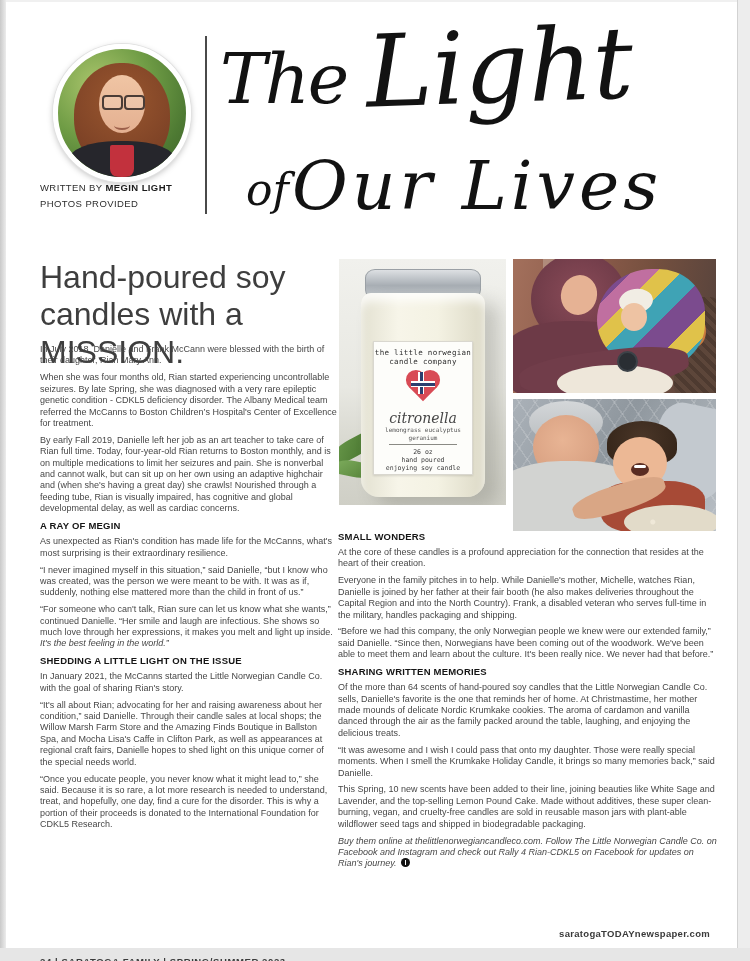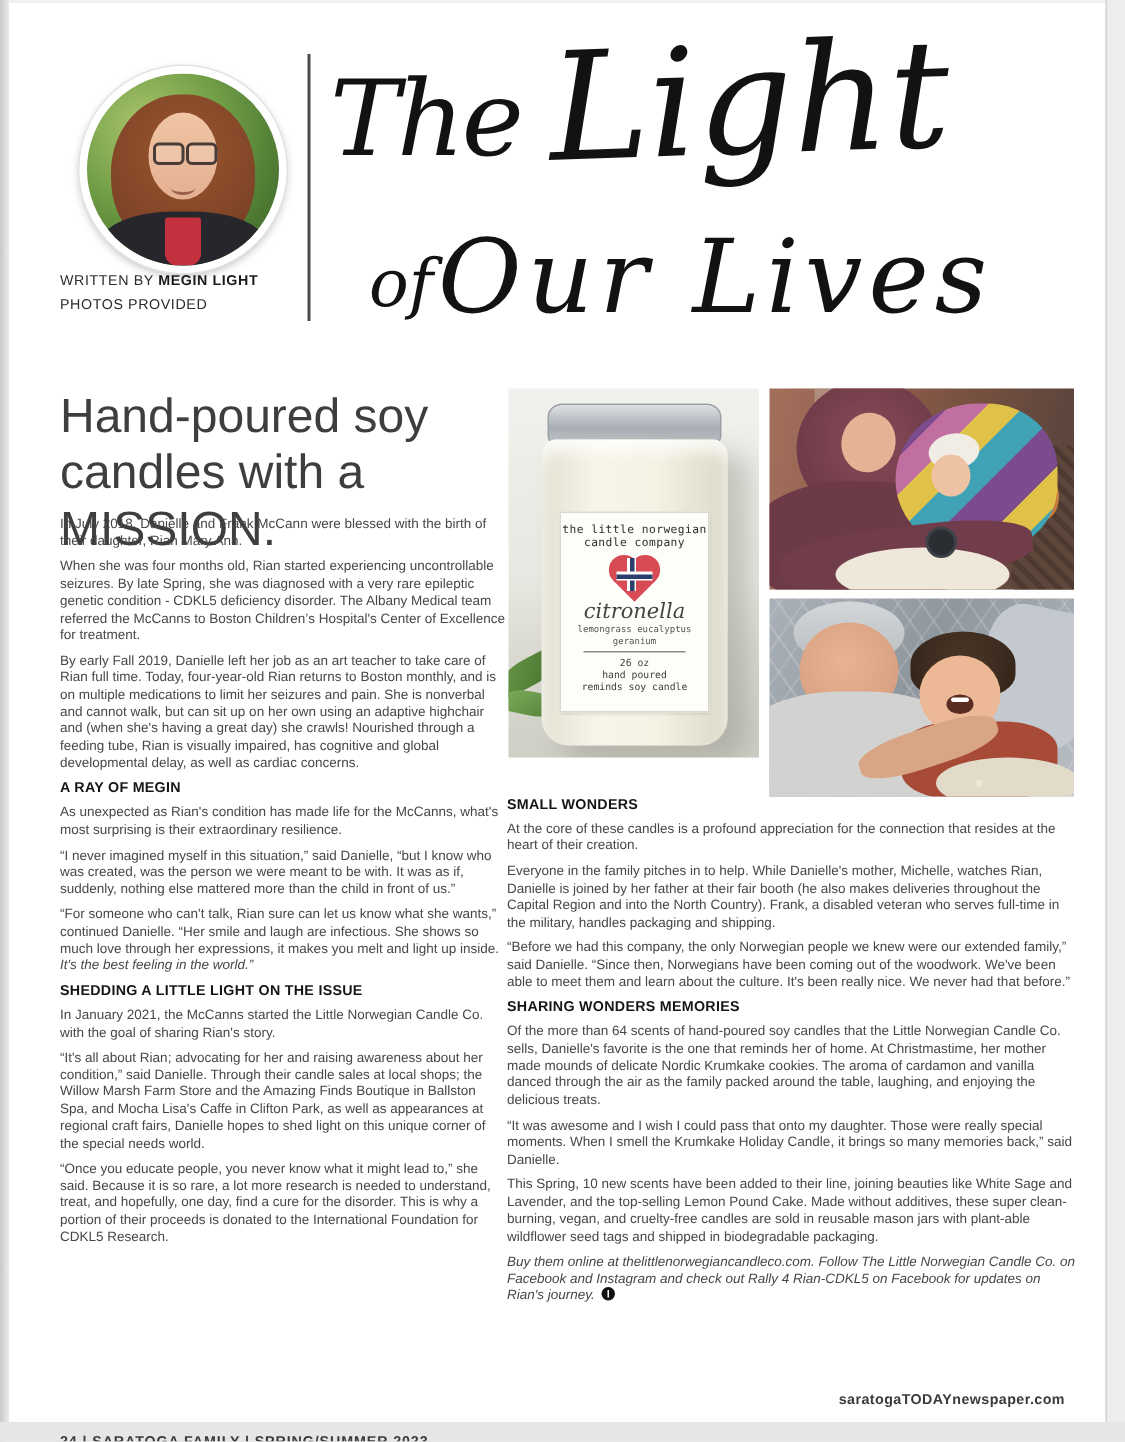--- a/index.html
+++ b/index.html
@@ -56,21 +56,21 @@
   #jar{position:absolute;left:22px;top:10px;width:124px;height:228px;}
   #jar-lid{position:absolute;left:4px;top:0;right:4px;height:28px;border-radius:10px/9px;
     background:linear-gradient(180deg,#dde0e3,#a8aeb4 55%,#c4c9cd);border:1px solid #9aa0a5;}
   #jar-body{position:absolute;left:0;top:24px;right:0;bottom:0;border-radius:10px 10px 18px 18px;
     background:linear-gradient(90deg,#e3e1d1,#f7f5e9 30%,#f4f2e3 62%,#dcd9c6);
     box-shadow:14px 10px 18px rgba(110,110,100,.30), inset 0 8px 10px rgba(255,255,255,.8);}
   #jar-label{position:absolute;left:12px;top:48px;right:12px;height:134px;background:#fdfdfa;
     border:1px solid #d9d7cf;box-shadow:0 1px 2px rgba(0,0,0,.12);text-align:center;padding-top:6px;box-sizing:border-box;}
   .lbl-co{font-family:"DejaVu Sans Mono",monospace;font-size:7.5px;line-height:9px;color:#2e2e2e;letter-spacing:.3px;text-align:center;}
   .lbl-scent{font-family:"DejaVu Serif","Liberation Serif",serif;font-style:italic;font-size:14px;
-    color:#454545;margin-top:1px;}
+    color:#454545;margin-top:11px;}
   .lbl-notes{font-family:"DejaVu Sans Mono",monospace;font-size:6px;line-height:7.5px;color:#555;}
   .lbl-rule{width:70%;height:1px;background:#8a8a84;margin:3px auto;}
   .lbl-small{font-family:"DejaVu Sans Mono",monospace;font-size:6.5px;line-height:8px;color:#3c3c3c;}
   #heart-wrap{position:relative;width:36px;height:30px;margin:3px auto 0;}
   #heart-core{position:absolute;left:8px;top:8px;width:20px;height:20px;background:#d84b55;transform:rotate(-45deg);}
   #heart-core::before{content:"";position:absolute;top:-10px;left:0;width:20px;height:20px;border-radius:50%;background:#d84b55;}
   #heart-core::after{content:"";position:absolute;top:0;left:10px;width:20px;height:20px;border-radius:50%;background:#d84b55;}
   .flag-h{position:absolute;left:6px;right:6px;top:12px;height:6px;background:#fff;}
   .flag-h::after{content:"";position:absolute;left:0;right:0;top:1.5px;height:3px;background:#2c3e6e;}
   .flag-v{position:absolute;top:3px;bottom:5px;left:13px;width:6px;background:#fff;}
@@ -183,21 +183,21 @@
             <div class="flag-h"></div>
           </div>
           <div class="lbl-scent">citronella</div>
           <div class="lbl-notes">
             <div>lemongrass eucalyptus</div>
             <div>geranium</div>
           </div>
           <div class="lbl-rule"></div>
           <div class="lbl-small">26 oz</div>
           <div class="lbl-small">hand poured</div>
-          <div class="lbl-small">reminds soy candle</div>
+          <div class="lbl-small">enjoying soy candle</div>
         </div>
       </div>
     </div>
   </div>
 
   <div id="img-gma" class="photo">
     <div class="gma-post"></div>
     <div class="chair"></div>
     <div class="cat"></div>
     <div class="gma-hood"></div>
@@ -237,21 +237,21 @@
       <h3>SHEDDING A LITTLE LIGHT ON THE ISSUE</h3>
       <p class="para">In January 2021, the McCanns started the Little Norwegian Candle Co. with the goal of sharing Rian's story.</p>
       <p class="para">“It's all about Rian; advocating for her and raising awareness about her condition,” said Danielle. Through their candle sales at local shops; the Willow Marsh Farm Store and the Amazing Finds Boutique in Ballston Spa, and Mocha Lisa's Caffe in Clifton Park, as well as appearances at regional craft fairs, Danielle hopes to shed light on this unique corner of the special needs world.</p>
       <p class="para">“Once you educate people, you never know what it might lead to,” she said. Because it is so rare, a lot more research is needed to understand, treat, and hopefully, one day, find a cure for the disorder. This is why a portion of their proceeds is donated to the International Foundation for CDKL5 Research.</p>
     </div>
   <div id="right-column" class="col">
       <h3>SMALL WONDERS</h3>
       <p class="para">At the core of these candles is a profound appreciation for the connection that resides at the heart of their creation.</p>
       <p class="para">Everyone in the family pitches in to help. While Danielle's mother, Michelle, watches Rian, Danielle is joined by her father at their fair booth (he also makes deliveries throughout the Capital Region and into the North Country). Frank, a disabled veteran who serves full-time in the military, handles packaging and shipping.</p>
       <p class="para">“Before we had this company, the only Norwegian people we knew were our extended family,” said Danielle. “Since then, Norwegians have been coming out of the woodwork. We've been able to meet them and learn about the culture. It's been really nice. We never had that before.”</p>
-      <h3>SHARING WONDERS MEMORIES</h3>
+      <h3>SHARING WRITTEN MEMORIES</h3>
       <p class="para">Of the more than 64 scents of hand-poured soy candles that the Little Norwegian Candle Co. sells, Danielle's favorite is the one that reminds her of home. At Christmastime, her mother made mounds of delicate Nordic Krumkake cookies. The aroma of cardamon and vanilla danced through the air as the family packed around the table, laughing, and enjoying the delicious treats.</p>
       <p class="para">“It was awesome and I wish I could pass that onto my daughter. Those were really special moments. When I smell the Krumkake Holiday Candle, it brings so many memories back,” said Danielle.</p>
       <p class="para">This Spring, 10 new scents have been added to their line, joining beauties like White Sage and Lavender, and the top-selling Lemon Pound Cake. Made without additives, these super clean-burning, vegan, and cruelty-free candles are sold in reusable mason jars with plant-able wildflower seed tags and shipped in biodegradable packaging.</p>
       <p class="para-italic">Buy them online at thelittlenorwegiancandleco.com. Follow The Little Norwegian Candle Co. on Facebook and Instagram and check out Rally 4 Rian-CDKL5 on Facebook for updates on Rian's journey.<span class="endmark"></span></p>
     </div>
 
   <div id="footer-left">24 | SARATOGA FAMILY | SPRING/SUMMER 2023</div>
   <div id="footer-right">saratogaTODAYnewspaper.com</div>
 </div>
 

